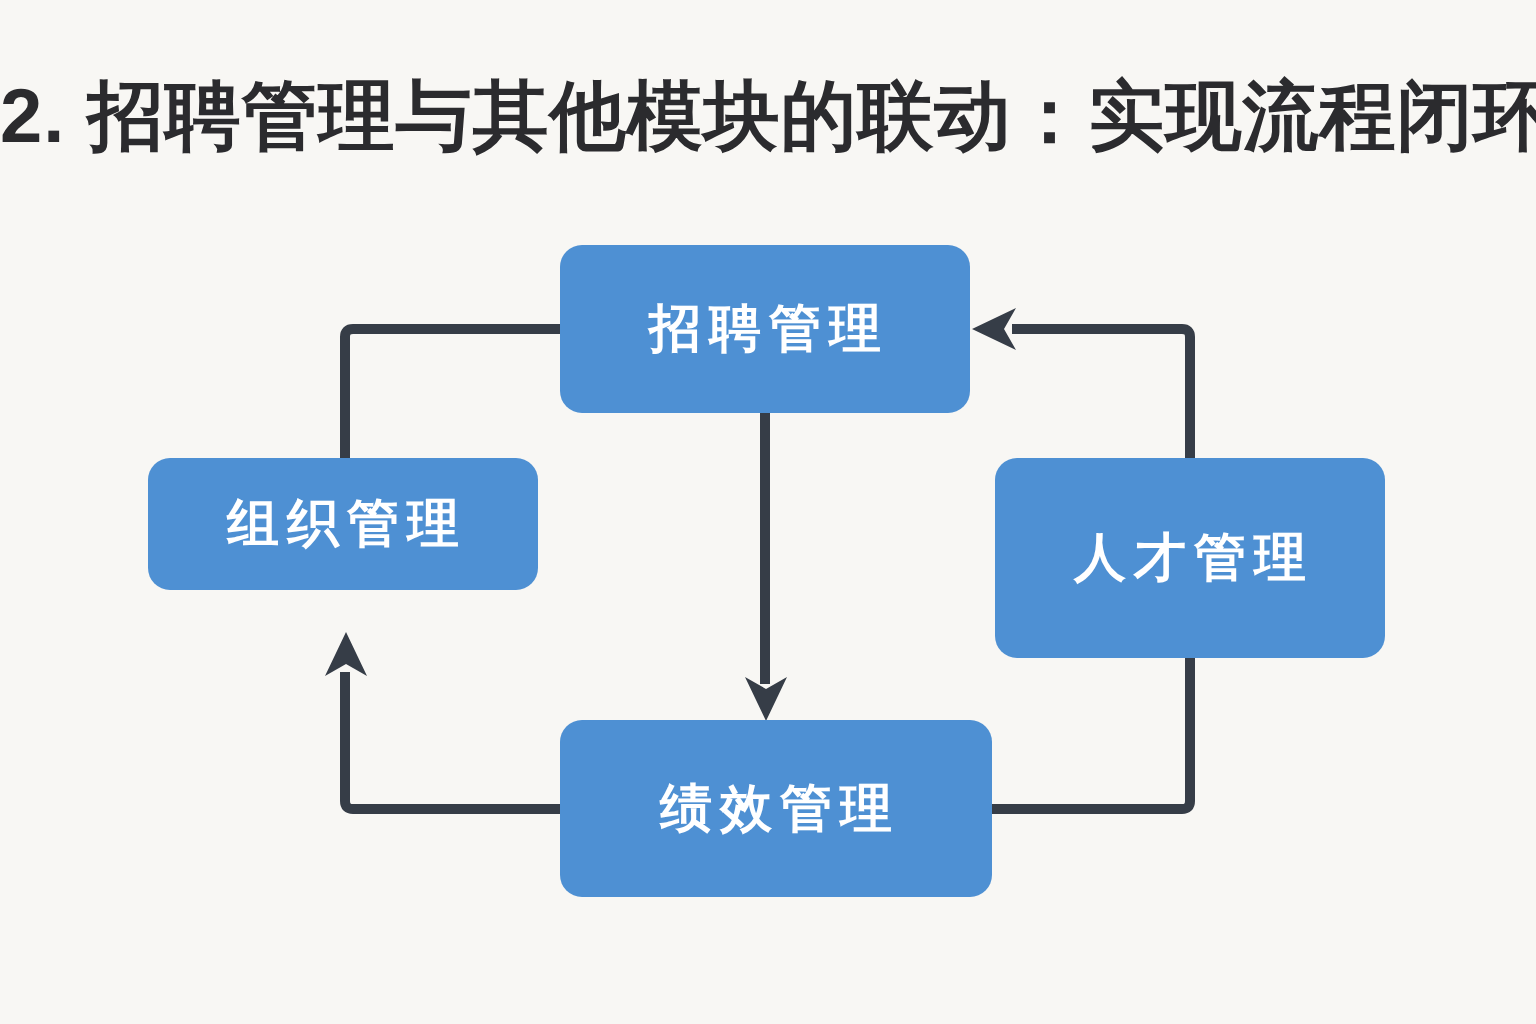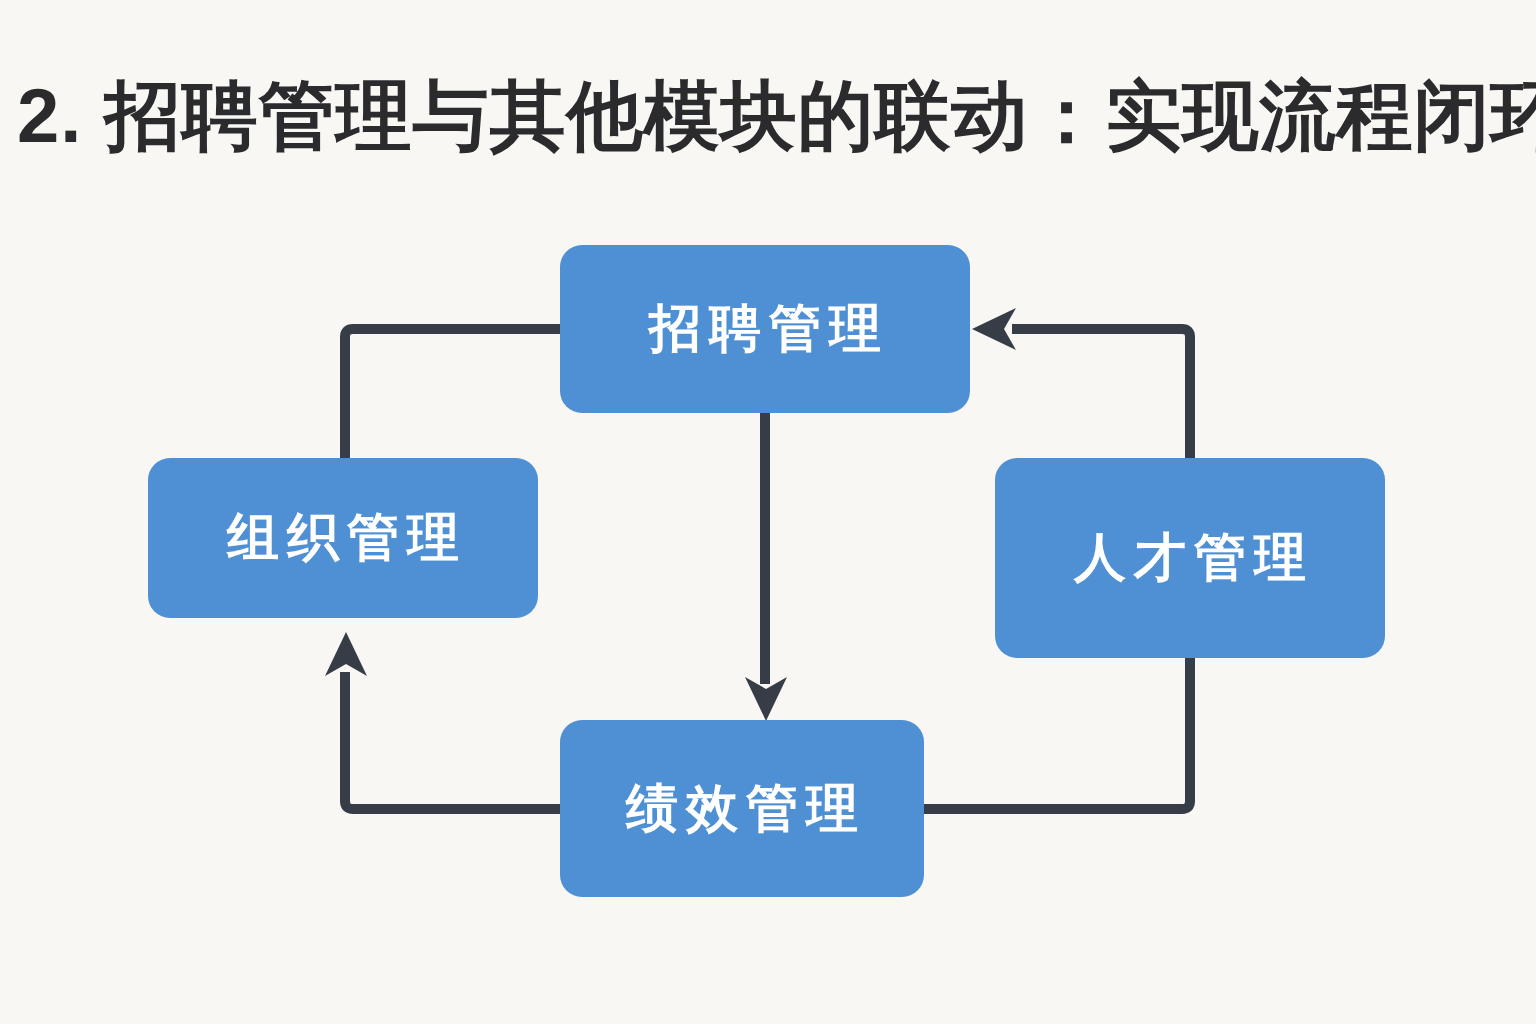--- a/index.html
+++ b/index.html
@@ -16,21 +16,21 @@
     font-family:"Liberation Sans","DejaVu Sans",sans-serif;
     overflow:hidden;
   }
   .canvas{
     position:relative;
     width:1536px;height:1024px;
     background:var(--bg);
   }
   .slide-title{
     position:absolute;
-    left:17px;right:0;top:66px;
+    left:0;right:0;top:66px;
     text-align:center;
     font-size:76px;
     font-weight:bold;
     letter-spacing:1px;
     color:var(--title);
     white-space:nowrap;
   }
   svg.connectors{
     position:absolute;
     left:0;top:0;
@@ -52,23 +52,23 @@
     display:flex;
     align-items:center;
     justify-content:center;
     color:var(--node-text);
     font-size:52px;
     font-weight:bold;
     letter-spacing:8px;
     text-indent:8px; 
   }
   .node-top   {left:560px; top:245px; width:410px; height:168px;}
-  .node-left  {left:148px; top:458px; width:390px; height:160px;text-align:right;}
+  .node-left  {left:148px; top:458px; width:390px; height:132px;text-align:right;}
   .node-right {left:995px; top:458px; width:390px; height:200px;}
-  .node-bottom{left:560px; top:720px; width:364px; height:177px;}
+  .node-bottom{left:560px; top:720px; width:432px; height:177px;}
 </style>
 </head>
 <body>
 
 <div class="canvas">
 
   <div class="slide-title">2. 招聘管理与其他模块的联动：实现流程闭环</div>
 
   <svg class="connectors" viewBox="0 0 1536 1024" xmlns="http://www.w3.org/2000/svg">
 

